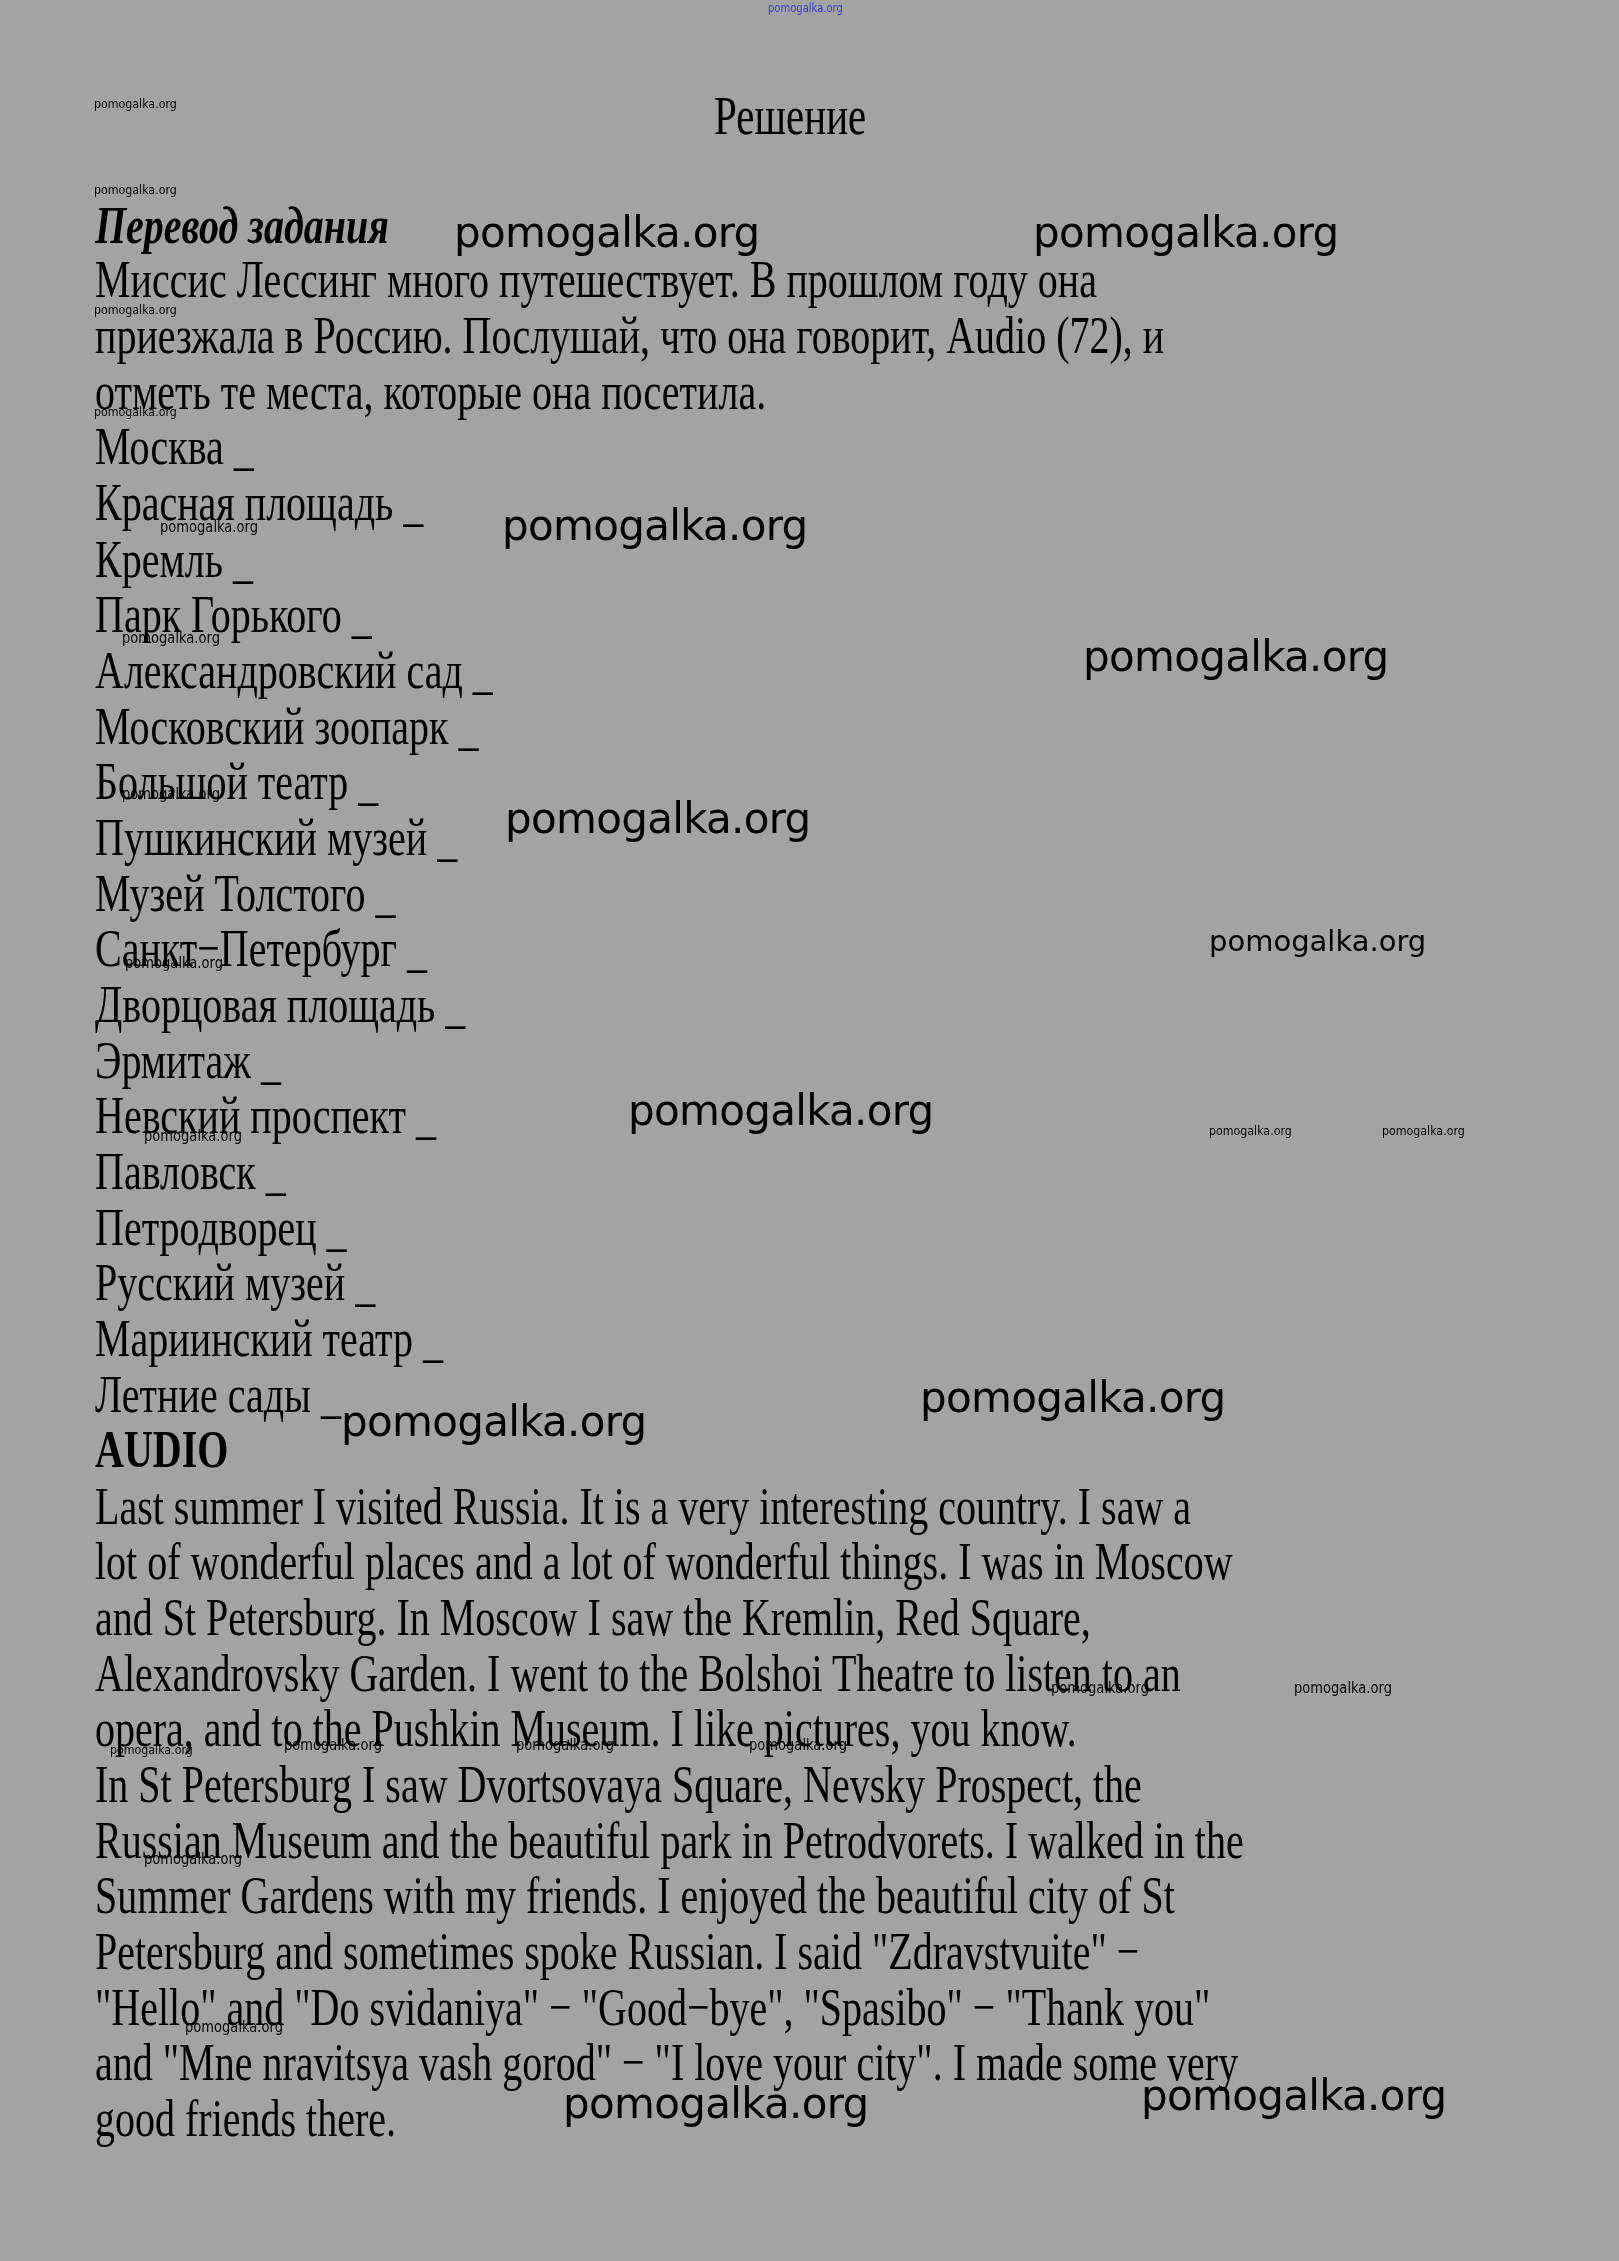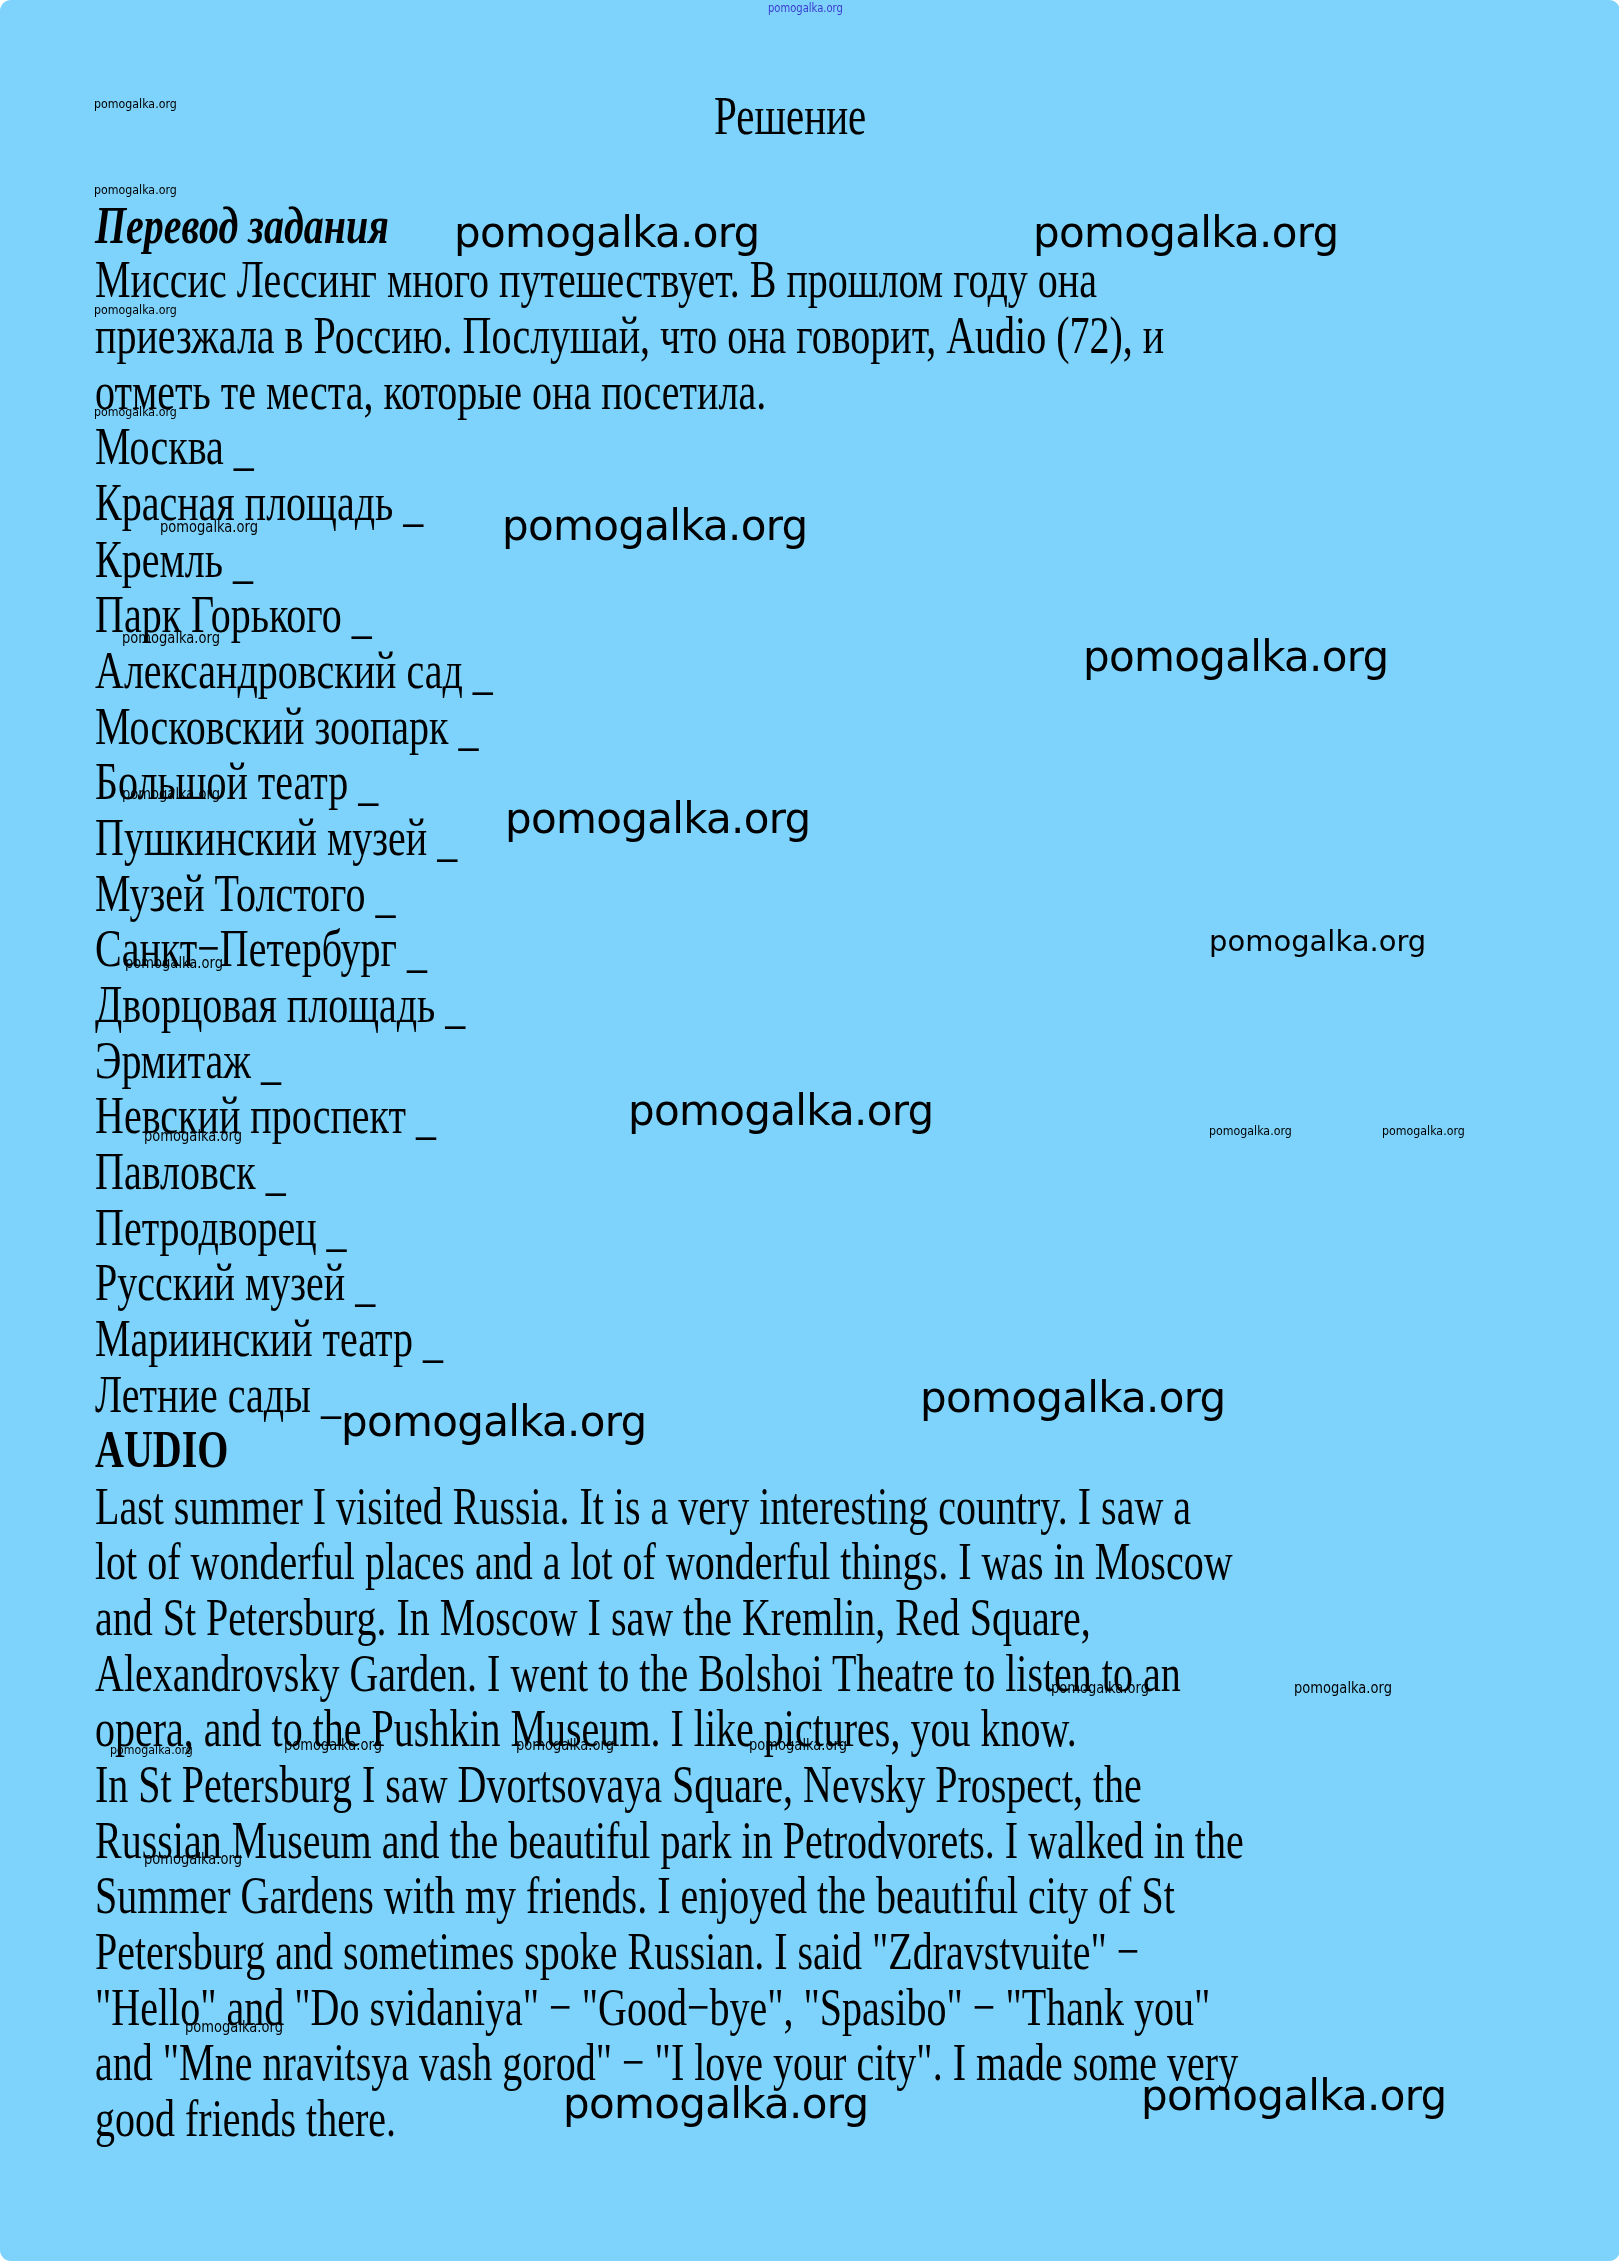--- a/index.html
+++ b/index.html
@@ -1,17 +1,17 @@
 <!DOCTYPE html>
 <html style="font-size:11.7px"><head>
 <meta charset="utf-8">
 <style>
   html, body { margin: 0; padding: 0; background: #ffffff; }
   body { width: 1620px; height: 2261px; position: relative; overflow: hidden; }
-  .page { position: absolute; left: 0; top: 0; width: 1620px; height: 2261px; background: #7dd3fc; border-radius: 11px; }
+  .page { position: absolute; left: 0; top: 0; width: 1620px; height: 2261px; background: #a3a3a3; }
   .serif {
     font-family: "Liberation Serif", serif;
     color: #000;
     position: absolute;
     left: 95px;
     white-space: nowrap;
     font-size: 40px;
     line-height: 1;
     transform-origin: left top;
     transform: scaleY(1.32);

